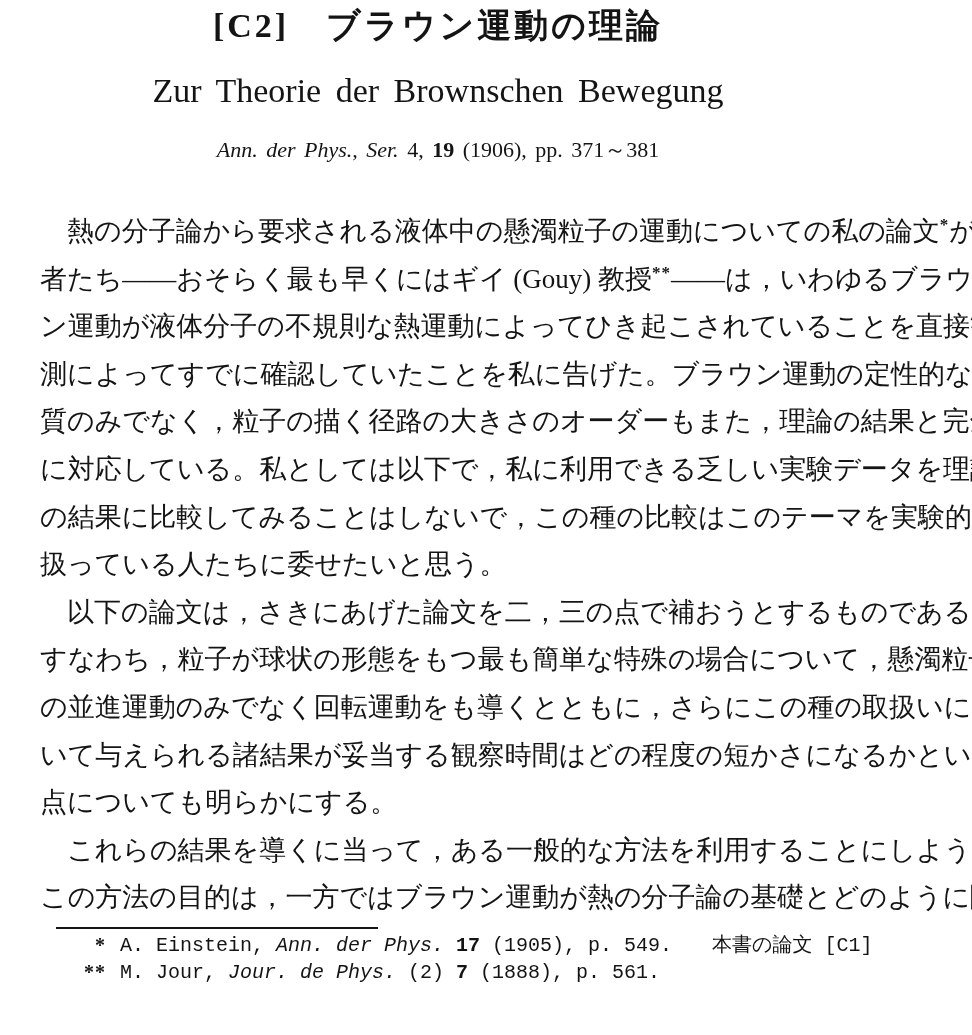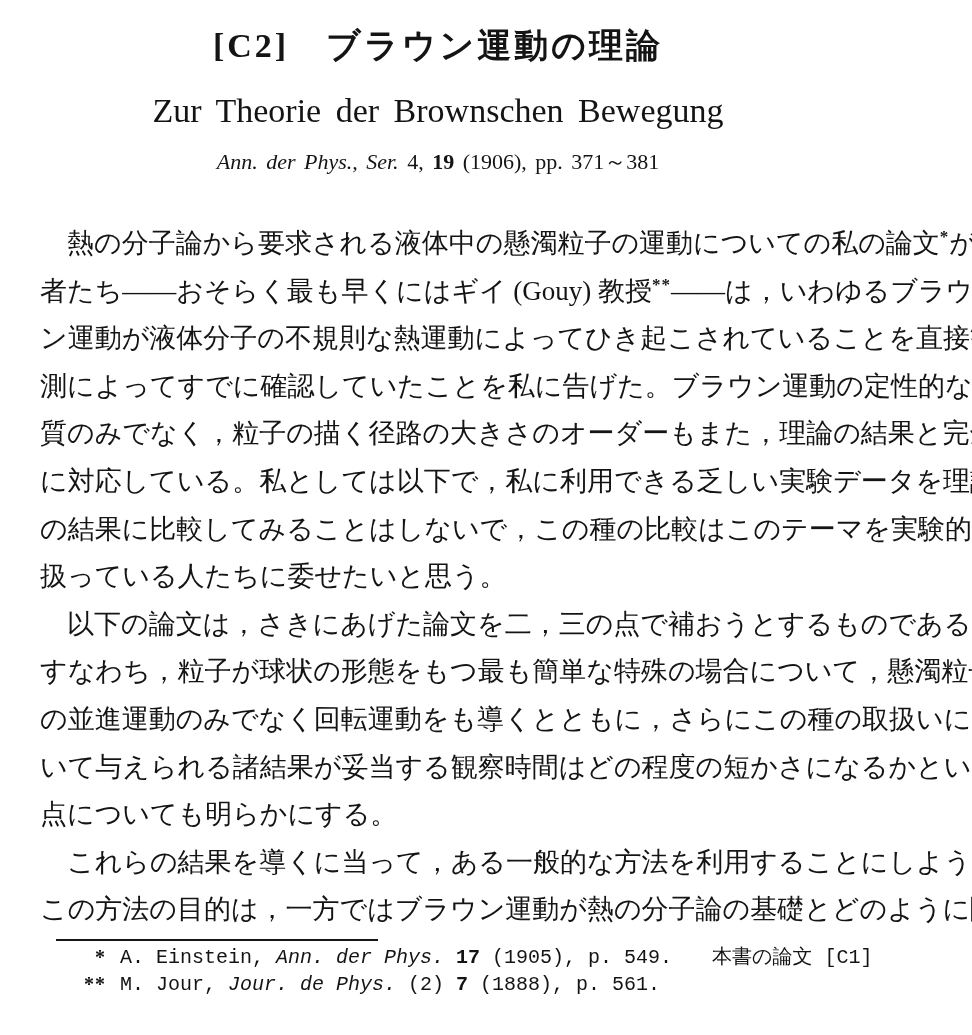--- a/index.html
+++ b/index.html
@@ -12,41 +12,41 @@
     height: 1035px;
     overflow: hidden;
     color: #141414;
     font-family: "Liberation Serif", "DejaVu Serif", serif;
   }
   .page {
     width: 876px;
     height: 1035px;
     position: relative;
     box-sizing: border-box;
-    padding-top: 22px;
+    padding-top: 2px;
   }
   .doc-title {
     text-align: center;
     font-size: 34px;
     font-weight: 700;
     letter-spacing: 3px;
     line-height: 48px;
   }
   .doc-subtitle {
     text-align: center;
     font-size: 34px;
     line-height: 30px;
     margin-top: 26px;
     word-spacing: 6px;
   }
   .doc-citation {
     text-align: center;
     font-size: 22px;
     line-height: 30px;
-    margin-top: 21px;
+    margin-top: 29px;
     word-spacing: 3px;
   }
   .italic { font-style: italic; }
   .bold { font-weight: 700; }
   .body-text {
     margin: 43px 37px 0 40px;
     font-size: 27px;
   }
   .line {
     height: 47.6px;

